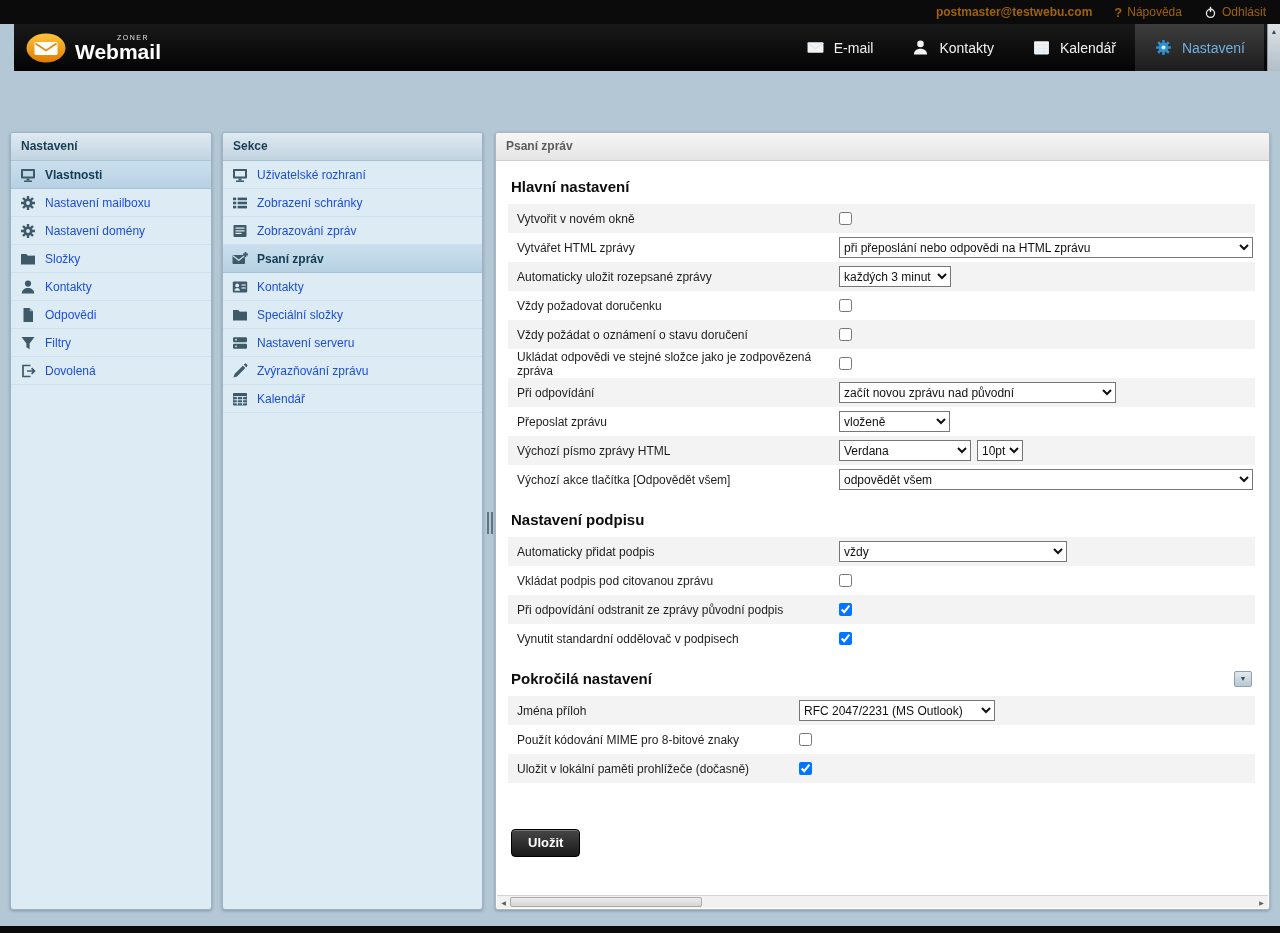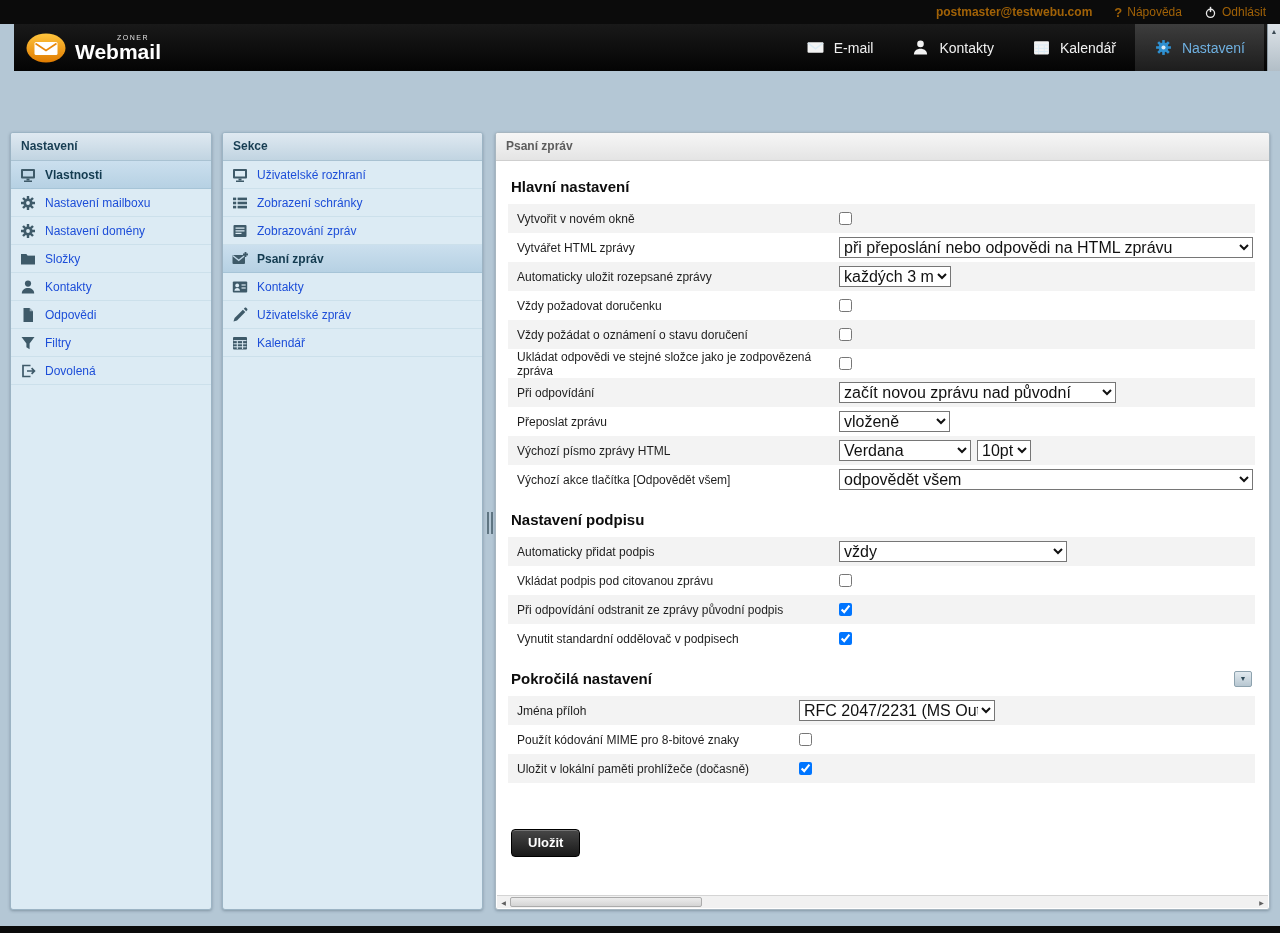--- a/index.html
+++ b/index.html
@@ -109,21 +109,21 @@
     display: flex; align-items: center; justify-content: center; cursor: pointer;
   }
   .rows .row {
     display: grid; grid-template-columns: 322px 1fr; align-items: center;
     min-height: 29px; padding-left: 9px; font-size: 12px; color: #1e1e1e;
   }
   .rows .row:nth-child(odd) { background: #f3f3f3; }
   .group[data-idx="2"] .rows .row { grid-template-columns: 282px 1fr; }
   .ctrl { display: flex; align-items: center; gap: 6px; padding: 3px 2px 3px 0; }
   select {
-    font-family: inherit; font-size: 16px; height: 21px;
+    font-family: inherit; font-size: 12px; height: 21px;
     background: #fff; border: 1px solid #767676; color: #111;
   }
   select.full { width: 100%; }
   input[type="checkbox"] { width: 13px; height: 13px; margin: 0; }
 
   .save-btn {
     margin: 46px 0 0 3px; padding: 5px 16px 6px 16px;
     background: linear-gradient(#474747, #191919);
     color: #fff; font-weight: bold; font-size: 13px; font-family: inherit;
     border: 1px solid #000; border-radius: 4px; cursor: pointer;
@@ -413,25 +413,45 @@
               <line x1="9.5" y1="6" x2="13.7" y2="6"></line>
               <line x1="9.5" y1="9" x2="13.7" y2="9"></line>
             </g>
           </svg>
         </span>
         <span>Kontakty</span>
       </div>
       <div class="item">
         <span class="icon">
           <svg viewBox="0 0 16 16" fill="currentColor">
+            <path d="M1 3h5.2l1.4 1.8H15V13.5H1z"></path>
+            <path d="M1 3h5.2l1.4 1.8H15v1.3H1z" opacity=".6"></path>
+          </svg>
+        </span>
+        <span>Speciální složky</span>
+      </div>
+      <div class="item">
+        <span class="icon">
+          <svg viewBox="0 0 16 16" fill="currentColor">
+            <rect x="1" y="2.2" width="14" height="5" rx="1.2"></rect>
+            <rect x="1" y="8.8" width="14" height="5" rx="1.2"></rect>
+            <circle cx="4" cy="4.7" r="0.9" class="inv-fill"></circle>
+            <circle cx="4" cy="11.3" r="0.9" class="inv-fill"></circle>
+          </svg>
+        </span>
+        <span>Nastavení serveru</span>
+      </div>
+      <div class="item">
+        <span class="icon">
+          <svg viewBox="0 0 16 16" fill="currentColor">
             <path d="M1.5 14.5 2.6 11l8.3-8.3 2.4 2.4L5 13.4z"></path>
             <path d="M11.8 1.8l2.4 2.4 1-1c.4-.4.4-1 0-1.4l-1-1c-.4-.4-1-.4-1.4 0z"></path>
           </svg>
         </span>
-        <span>Uživatelské zpráv</span>
+        <span>Zvýrazňování zprávu</span>
       </div>
       <div class="item">
         <span class="icon">
           <svg viewBox="0 0 16 16">
             <rect x="1" y="2" width="14" height="12.5" rx="1" fill="currentColor"></rect>
             <g class="inv" stroke-width="1">
               <line x1="1.5" y1="5.6" x2="14.5" y2="5.6"></line>
               <line x1="5.3" y1="6" x2="5.3" y2="14"></line>
               <line x1="10.6" y1="6" x2="10.6" y2="14"></line>
               <line x1="1.5" y1="8.8" x2="14.5" y2="8.8"></line>

